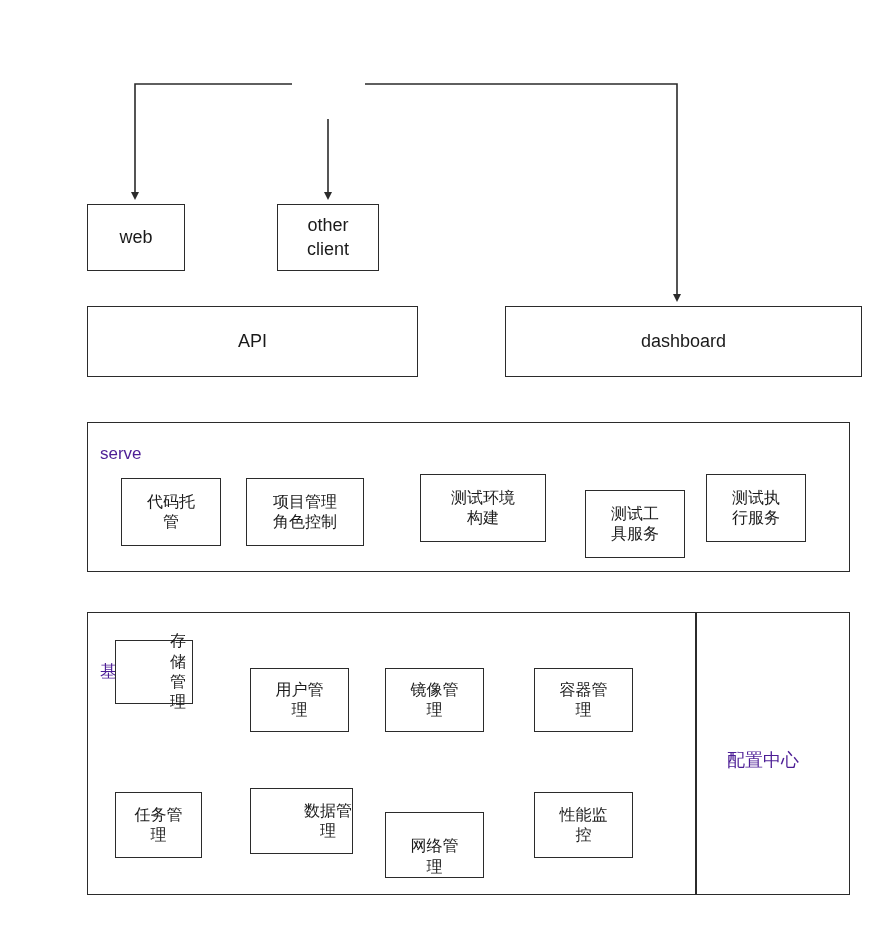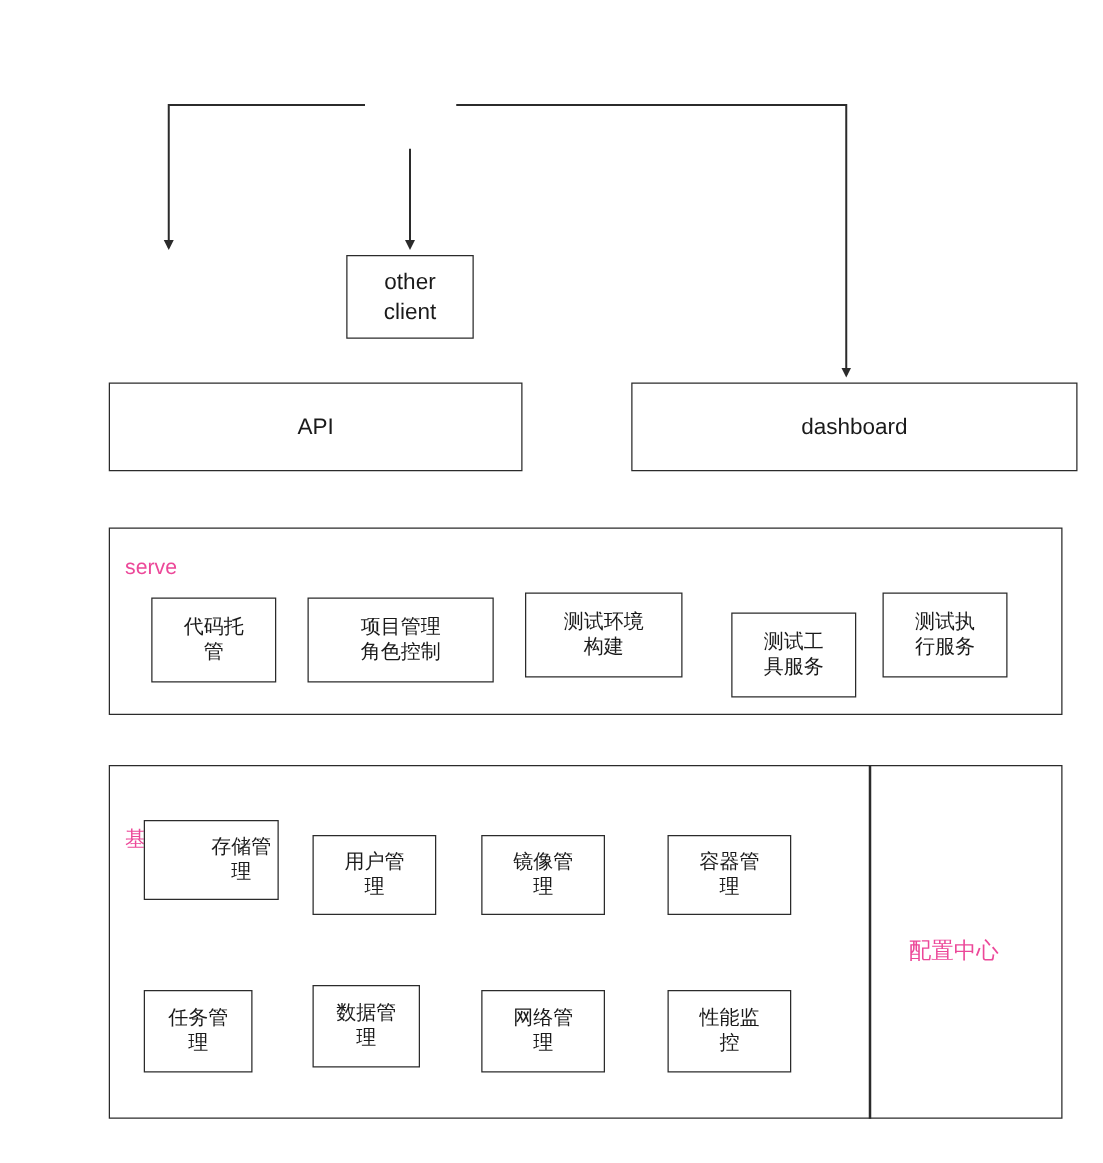--- a/index.html
+++ b/index.html
@@ -55,21 +55,21 @@
   }
   .group-box {
     position: absolute;
     box-sizing: border-box;
     border: 1.6px solid #2b2b2b;
     background: #ffffff;
   }
   .group-label {
     position: absolute;
     font-size: 17px;
-    color: #ec4899;
+    color: #4c1d95;
     white-space: nowrap;
   }
   .divider {
     position: absolute;
     background: #2b2b2b;
     width: 1.6px;
   }
   .t17 { font-size: 16px; }
   .t18 { font-size: 18px; }
 </style>
@@ -86,20 +86,23 @@
     </defs>
 
     <path d="M292,84 L135,84 L135,198" fill="none" stroke="#2b2b2b" stroke-width="1.6" marker-end="url(#arrow)"></path>
 
     <path d="M328,119 L328,198" fill="none" stroke="#2b2b2b" stroke-width="1.6" marker-end="url(#arrow)"></path>
 
     <path d="M365,84 L677,84 L677,300" fill="none" stroke="#2b2b2b" stroke-width="1.6" marker-end="url(#arrow)"></path>
   </svg>
 
 
+  <div class="node t18" style="left:87px; top:204px; width:98px; height:67px;">
+    <span>web</span>
+  </div>
 
   <div class="node t18" style="left:277px; top:204px; width:102px; height:67px;">
     <span>other
 client</span>
   </div>
 
   <div class="node t18" style="left:87px; top:306px; width:331px; height:71px;justify-content:center;">
     <span>API</span>
   </div>
 
@@ -107,67 +110,67 @@
     <span>dashboard</span>
   </div>
 
   <div class="group-box" style="left:87px; top:422px; width:763px; height:150px;"></div>
   <div class="group-label" style="left:100px; top:444px;">serve</div>
 
   <div class="node t17" style="left:121px; top:478px; width:100px; height:68px;">
     <span>代码托
 管</span>
   </div>
-  <div class="node t17" style="left:246px; top:478px; width:149px; height:68px;font-family:Liberation Serif, serif;">
+  <div class="node t17" style="left:246px; top:478px; width:118px; height:68px;font-family:Liberation Serif, serif;">
     <span>项目管理
 角色控制</span>
   </div>
   <div class="node t17" style="left:420px; top:474px; width:126px; height:68px;">
     <span>测试环境
 构建</span>
   </div>
   <div class="node t17" style="left:585px; top:474px; width:100px; height:68px;margin-top:16px;">
     <span>测试工
 具服务</span>
   </div>
   <div class="node t17" style="left:706px; top:474px; width:100px; height:68px;">
     <span>测试执
 行服务</span>
   </div>
 
   <div class="group-box" style="left:87px; top:612px; width:763px; height:283px;"></div>
   <div class="divider" style="left:695px; top:612px; height:283px;"></div>
   <div class="group-label" style="left:100px; top:628px;margin-top:32px;">基础组件</div>
 
-  <div class="node t17" style="left:115px; top:656px; width:108px; height:64px;padding-left:48px;">
+  <div class="node t17" style="left:115px; top:640px; width:78px; height:64px;padding-left:48px;">
     <span>存储管
 理</span>
   </div>
   <div class="node t17" style="left:250px; top:668px; width:99px; height:64px;">
     <span>用户管
 理</span>
   </div>
   <div class="node t17" style="left:385px; top:668px; width:99px; height:64px;">
     <span>镜像管
 理</span>
   </div>
   <div class="node t17" style="left:534px; top:668px; width:99px; height:64px;">
     <span>容器管
 理</span>
   </div>
 
   <div class="node t17" style="left:115px; top:792px; width:87px; height:66px;">
     <span>任务管
 理</span>
   </div>
-  <div class="node t17" style="left:250px; top:788px; width:86px; height:66px;">
+  <div class="node t17" style="left:250px; top:788px; width:103px; height:66px;justify-content:flex-end;">
     <span>数据管
 理</span>
   </div>
-  <div class="node t17" style="left:385px; top:792px; width:99px; height:66px;">
+  <div class="node t17" style="left:385px; top:812px; width:99px; height:66px;align-items:flex-end;">
     <span>网络管
 理</span>
   </div>
   <div class="node t17" style="left:534px; top:792px; width:99px; height:66px;">
     <span>性能监
 控</span>
   </div>
 
   <div class="group-label t18" style="left:727px; top:748px;">配置中心</div>
 

